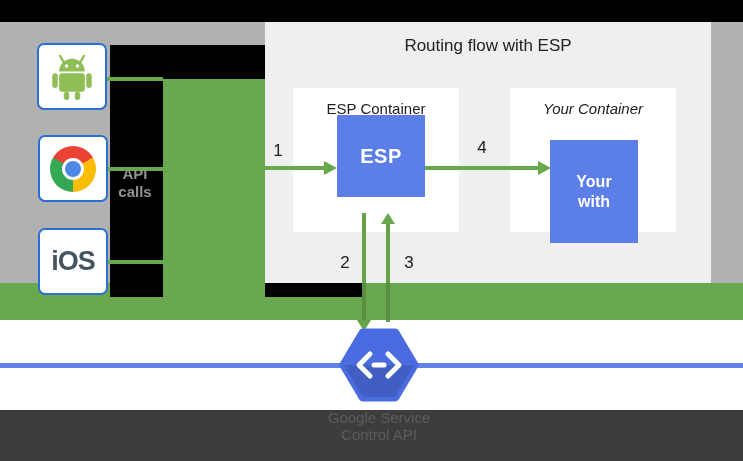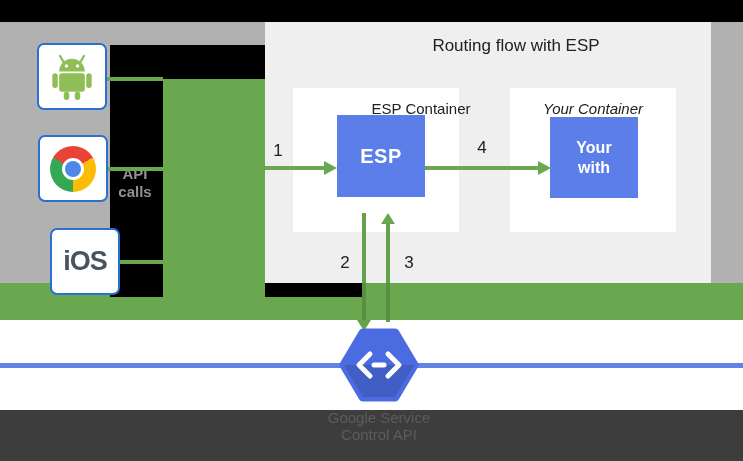--- a/index.html
+++ b/index.html
@@ -16,32 +16,32 @@
   .green-vert{left:163px;top:79px;width:102px;height:241px;background:#6aa84f;}
   .band-bottom{left:0;top:410px;width:743px;height:51px;background:#3d3d3d;}
   .blue-line{left:0;top:363px;width:743px;height:5px;background:#6282e8;}
 
   
   .pipe-label{left:106px;top:124px;width:58px;text-align:center;color:#919191;
     font-size:15px;font-weight:bold;line-height:18px;margin-top:41px;}
 
   
   .panel{left:265px;top:22px;width:446px;height:261px;background:#efefef;}
-  .panel-title{left:265px;top:36px;width:446px;text-align:center;color:#212121;font-size:17px;padding-left:28px;}
+  .panel-title{left:265px;top:36px;width:446px;text-align:center;color:#212121;font-size:17px;}
   .container-box{background:#ffffff;width:166px;height:144px;top:88px;}
   .esp-container{left:293px;}
   .your-container{left:510px;}
   .container-label{width:166px;text-align:center;top:100px;color:#212121;font-size:15px;}
-  .esp-label{left:293px;margin-left:45px;}
+  .esp-label{left:293px;}
   .your-label{left:510px;font-style:italic;}
   .blue-box{background:#5b7ee8;color:#fff;font-weight:bold;display:flex;align-items:center;
     justify-content:center;text-align:center;}
   .esp-sliver{left:357px;top:127px;width:43px;height:6px;background:#7d99f0;}
   .esp-box{left:337px;top:115px;width:88px;height:82px;font-size:20px;letter-spacing:.5px;}
-  .your-box{left:550px;top:117px;width:88px;height:81px;font-size:16px;line-height:20px;}
+  .your-box{left:550px;top:140px;width:88px;height:103px;font-size:16px;line-height:20px;}
 
   
   .gline{background:#6aa84f;}
   .client-line-android{left:107px;top:77px;width:56px;height:4px;}
   .client-line-chrome{left:105px;top:167px;width:58px;height:4px;}
   .client-line-ios{left:107px;top:260px;width:56px;height:4px;}
   .arrow1-line{left:265px;top:166px;width:61px;height:4px;}
   .arrow4-line{left:425px;top:166px;width:115px;height:4px;}
   .head-right{width:0;height:0;border-top:7px solid transparent;border-bottom:7px solid transparent;
     border-left:13px solid #6aa84f;}
@@ -58,21 +58,21 @@
 
   .step-num{color:#212121;font-size:17px;width:18px;text-align:center;}
   .num1{left:269px;top:141px;} .num2{left:336px;top:253px;}
   .num3{left:400px;top:253px;} .num4{left:473px;top:138px;}
 
   
   .client-box{width:66px;height:63px;background:#fff;border:2px solid #2b6fd4;border-radius:7px;
     display:flex;align-items:center;justify-content:center;}
   .box-android{left:37px;top:43px;}
   .box-chrome{left:38px;top:135px;}
-  .box-ios{left:50px;top:228px;justify-content:center;}
+  .box-ios{left:38px;top:228px;justify-content:center;}
   .ios-text{color:#44555f;font-size:27px;font-weight:bold;letter-spacing:-1px;}
 
   
   .chrome-logo{position:relative;width:46px;height:46px;}
   .chrome-ring{position:absolute;left:0;top:0;width:46px;height:46px;border-radius:50%;
     background:conic-gradient(from -60deg,#ea4335 0 120deg,#fbbc05 120deg 240deg,#34a853 240deg 360deg);}
   .chrome-inner{position:absolute;left:12px;top:12px;width:22px;height:22px;border-radius:50%;background:#fff;}
   .chrome-center{position:absolute;left:15px;top:15px;width:16px;height:16px;border-radius:50%;background:#4f87e8;}
 
   

